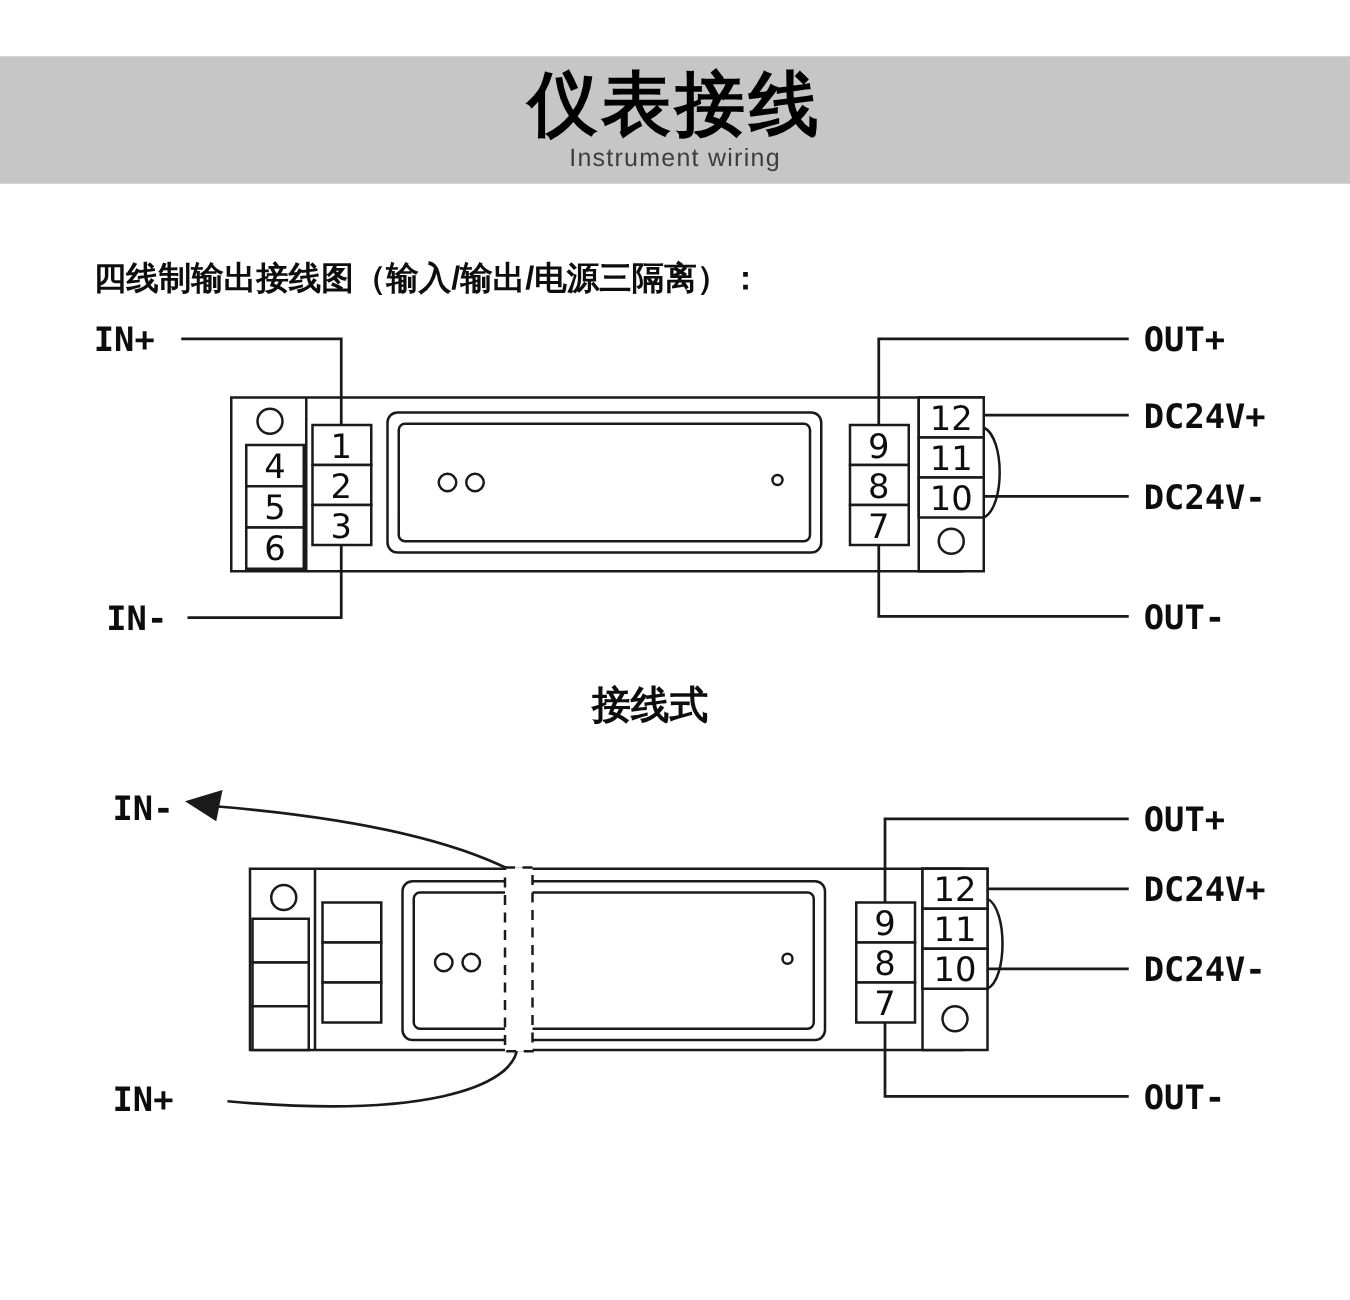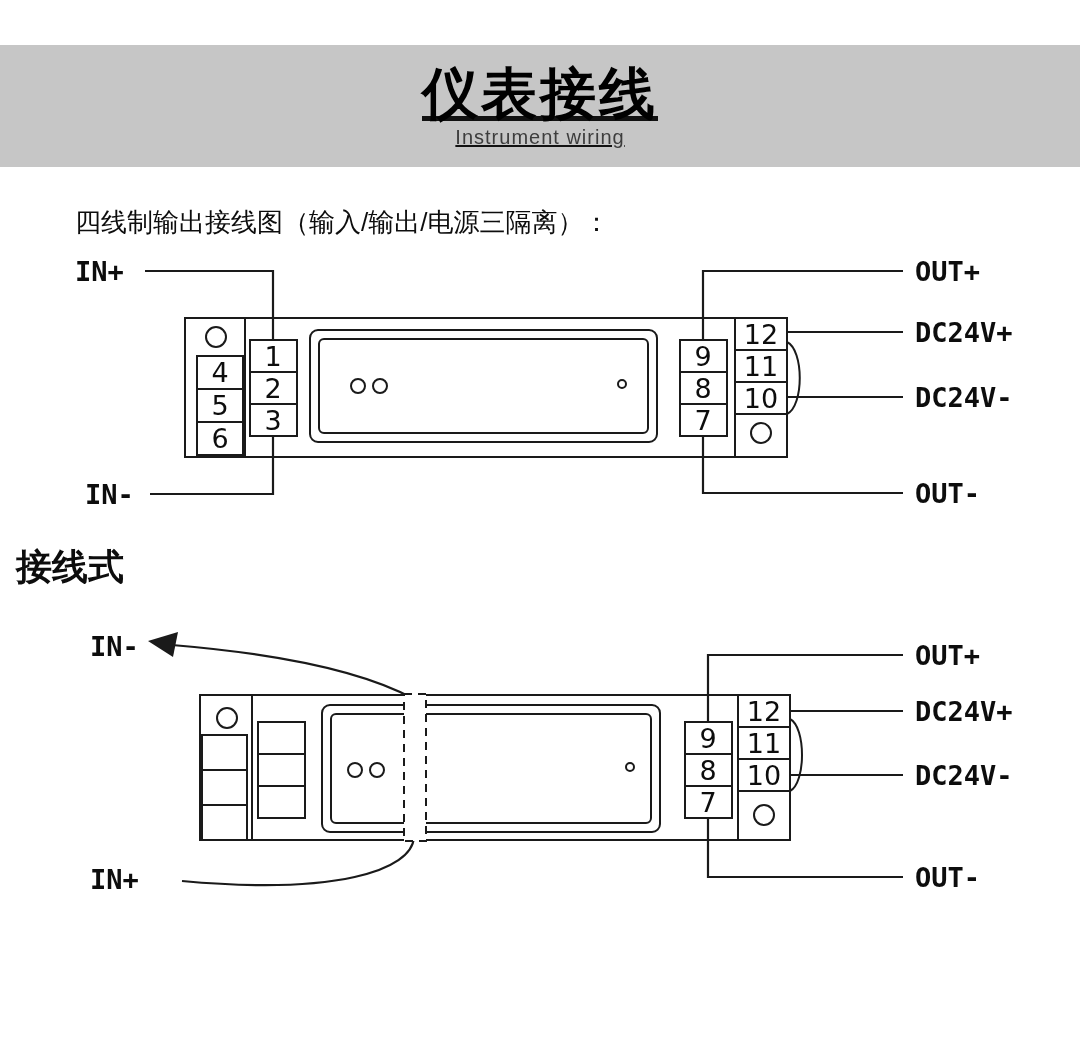--- a/index.html
+++ b/index.html
@@ -3,39 +3,39 @@
 <meta charset="utf-8">
 <style>
   html,body{margin:0;padding:0;}
   body{
     width:1080px;height:1040px;background:#ffffff;
     font-family:"Liberation Sans","DejaVu Sans",sans-serif;color:#111;
     position:relative;overflow:hidden;
   }
   .page{position:relative;width:1080px;height:1040px;background:#fff;}
   .header-band{
-    position:absolute;top:45px;left:0;width:1080px;height:122px;
-    background:#c6c6c6;display:flex;flex-direction:column;align-items:center;justify-content:center;text-decoration:underline;
+    position:absolute;top:45px;left:0;width:1080px;height:102px;
+    background:#c6c6c6;display:flex;flex-direction:column;align-items:center;justify-content:center;
   }
   .header-title{
     font-size:56px;font-weight:bold;color:#000;letter-spacing:3px;line-height:1.1;
     font-family:"DejaVu Sans",sans-serif;
   }
   .header-subtitle{
     font-size:20px;color:#3d3d3d;margin-top:2px;letter-spacing:1px;
   }
   .section-heading{
-    position:absolute;top:205px;left:75px;font-size:26px;font-weight:400;color:#0d0d0d;
+    position:absolute;top:205px;left:75px;font-size:26px;font-weight:700;color:#0d0d0d;
   }
   .diagram-svg{position:absolute;left:0;}
   #svg-d1{top:250px;}
   #svg-d2{top:615px;}
   .caption{
-    position:absolute;left:16px;width:1040px;text-align:left;
-    font-size:36px;font-weight:600;color:#0d0d0d;
+    position:absolute;left:0;width:1040px;text-align:center;
+    font-size:31px;font-weight:600;color:#0d0d0d;
   }
   #caption-1{top:543px;}
   #caption-2{top:881px;}
   .note{
     position:absolute;top:968px;left:105px;font-size:27px;font-weight:bold;color:#0d0d0d;
   }
   
   .stroke{stroke:#1a1a1a;stroke-width:2;fill:none;}
   .strokeW{stroke:#1a1a1a;stroke-width:2;fill:#ffffff;}
   .wire{stroke:#1a1a1a;stroke-width:2.2;fill:none;}

